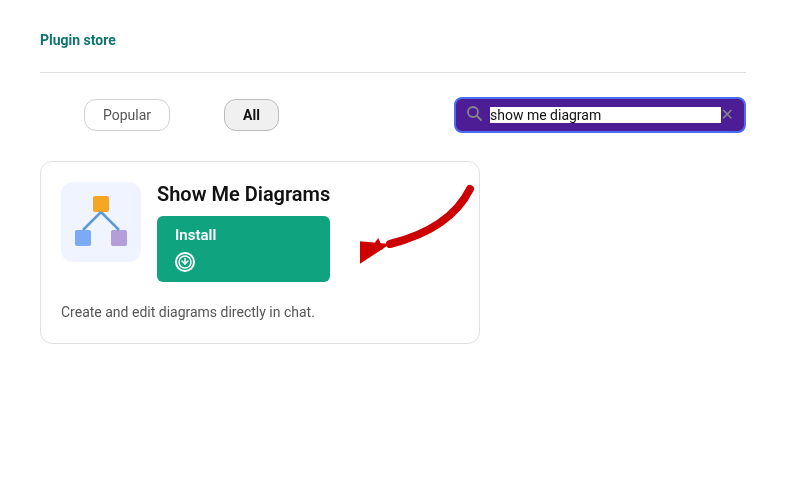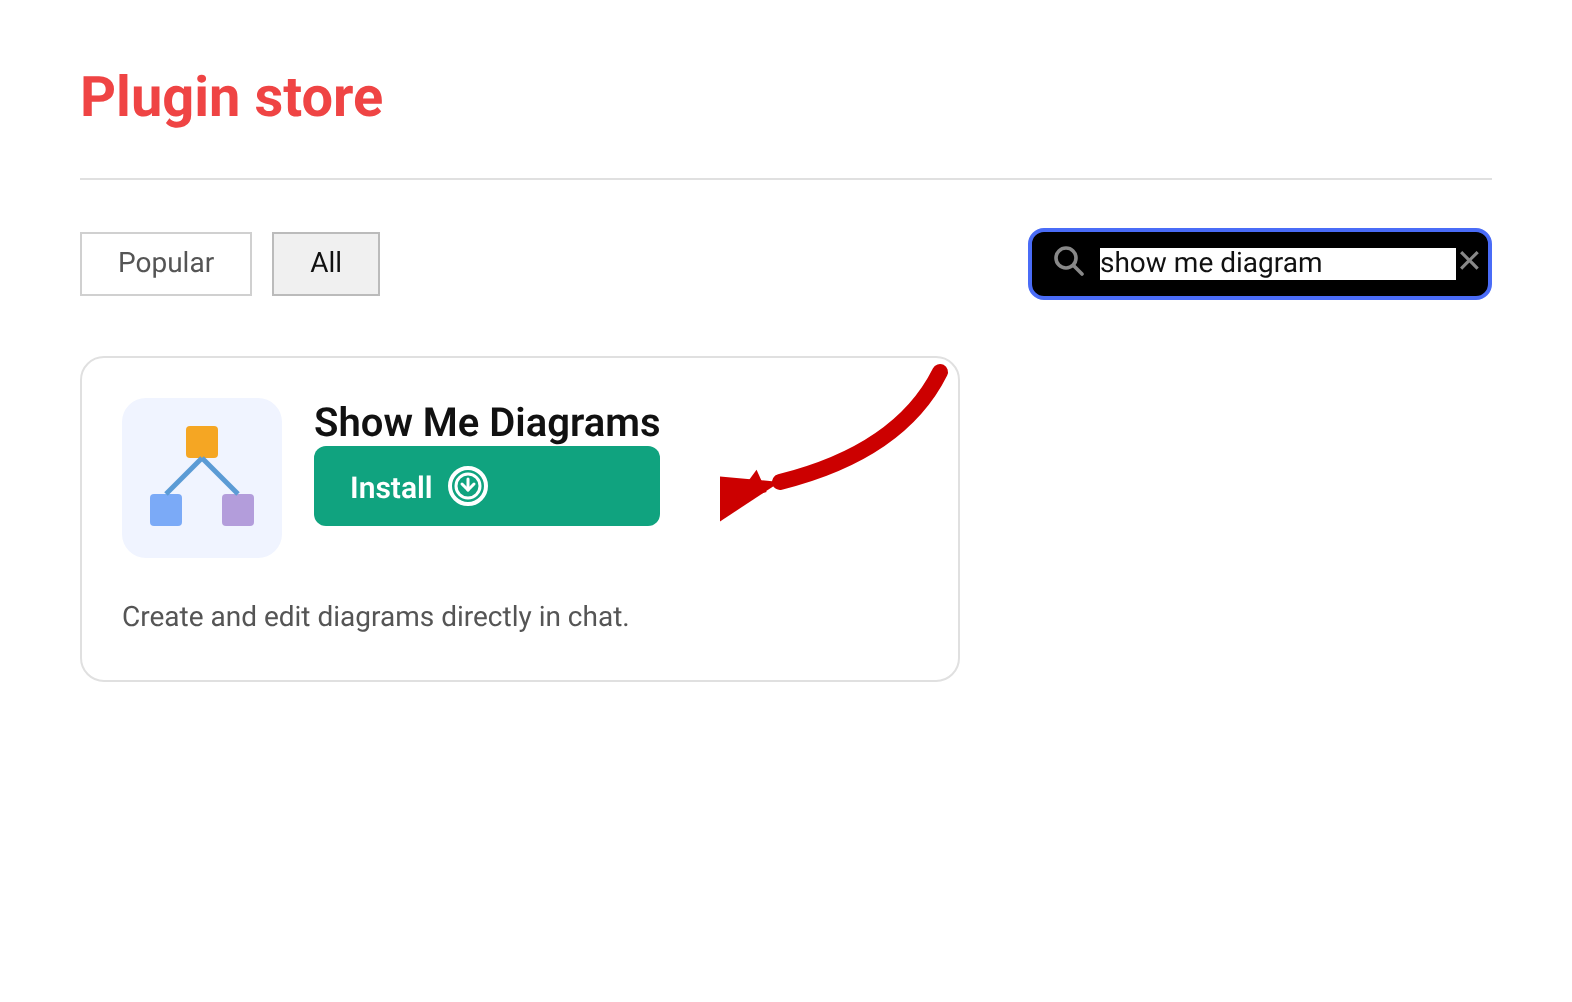--- a/index.html
+++ b/index.html
@@ -6,66 +6,67 @@
     body {
       font-family: -apple-system, BlinkMacSystemFont, 'Segoe UI', Roboto, sans-serif;
       background: #fff;
       width: 786px;
       min-height: 501px;
       padding: 32px 40px;
       color: #333;
     }
 
     [data-name="page-title"] {
-      font-size: 28px;
+      font-size: 14px;
       font-weight: 700;
-      color: #ef4444;
+      color: #0f766e;
       margin-bottom: 24px;
     }
 
     [data-name="divider"] {
       border: none;
       border-top: 1px solid #e0e0e0;
       margin-bottom: 24px;
     }
 
     [data-name="filter-bar"] {
       display: flex;
       align-items: center;
       gap: 10px;
       margin-bottom: 28px;
     }
 
     .filter-tab {
       padding: 7px 18px;
       border: 1px solid #d0d0d0;
-      border-radius: 0;
+      border-radius: 12px;
       background: #fff;
       font-size: 14px;
       color: #555;
       cursor: pointer;
       font-family: inherit;
+      margin-left: 44px;
     }
 
     .filter-tab.active {
       background: #f0f0f0;
       border-color: #bbb;
       color: #111;
-      font-weight: 400;
+      font-weight: 700;
     }
 
     [data-name="search-container"] {
       display: flex;
       align-items: center;
       border: 2px solid #4a6cf7;
       border-radius: 8px;
       padding: 6px 10px;
       margin-left: auto;
-      width: 232px;
-      background: #000000;
+      width: 292px;
+      background: #4c1d95;
     }
 
     [data-name="search-icon"] {
       color: #888;
       font-size: 16px;
       margin-right: 8px;
       flex-shrink: 0;
     }
 
     [data-name="search-input"] {
@@ -114,41 +115,43 @@
     }
 
     [data-name="plugin-icon-svg"] {
       width: 64px;
       height: 64px;
     }
 
     [data-name="plugin-info"] {
       display: flex;
       flex-direction: column;
+      gap: 10px;
     }
 
     [data-name="plugin-name"] {
       font-size: 20px;
       font-weight: 600;
       color: #111;
     }
 
     [data-name="install-button"] {
       display: inline-flex;
-      align-items: flex-end;
+      align-items: flex-start;
       gap: 8px;
       background: #10a37f;
       color: #fff;
       border: none;
       border-radius: 6px;
       padding: 10px 18px;
       font-size: 15px;
       font-weight: 600;
       cursor: pointer;
       font-family: inherit;
+      flex-direction: column;
     }
 
     [data-name="install-icon"] {
       width: 20px;
       height: 20px;
       border: 2px solid #fff;
       border-radius: 50%;
       display: flex;
       align-items: center;
       justify-content: center;

